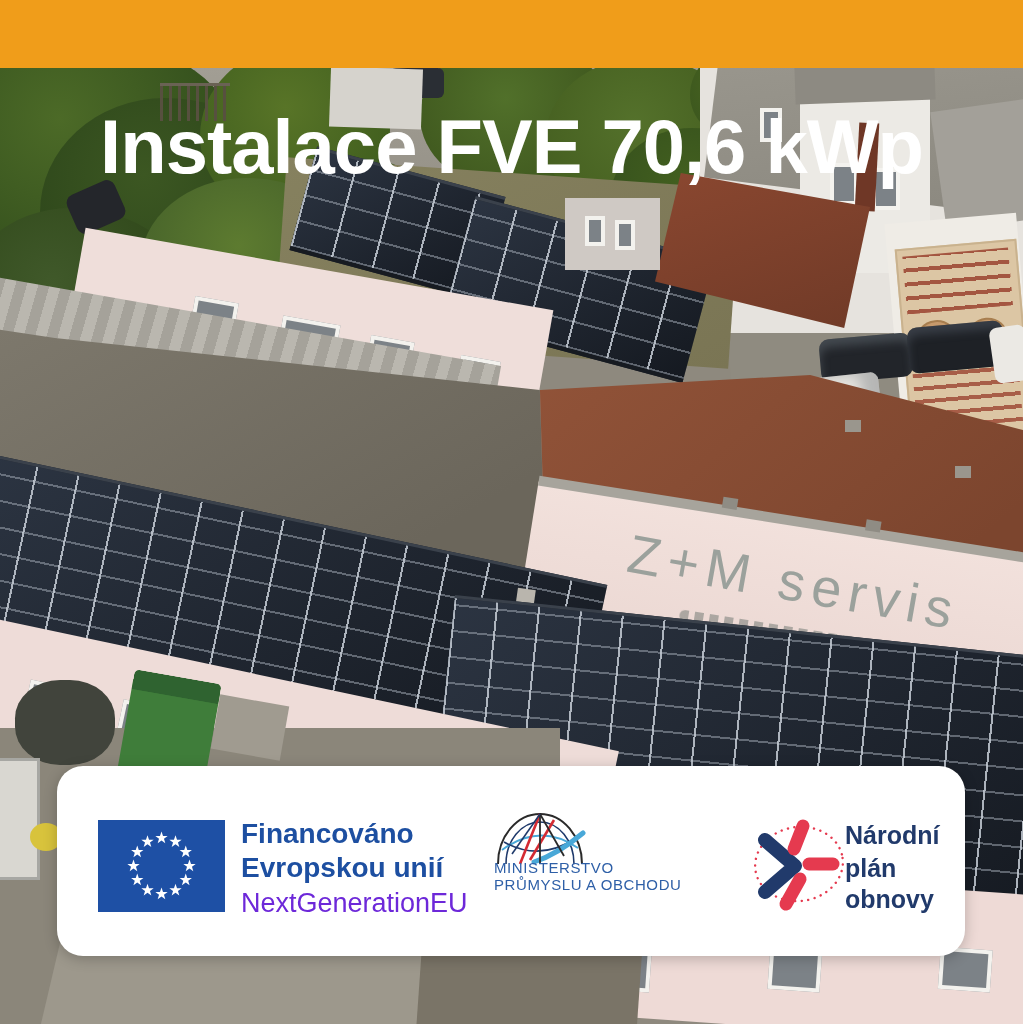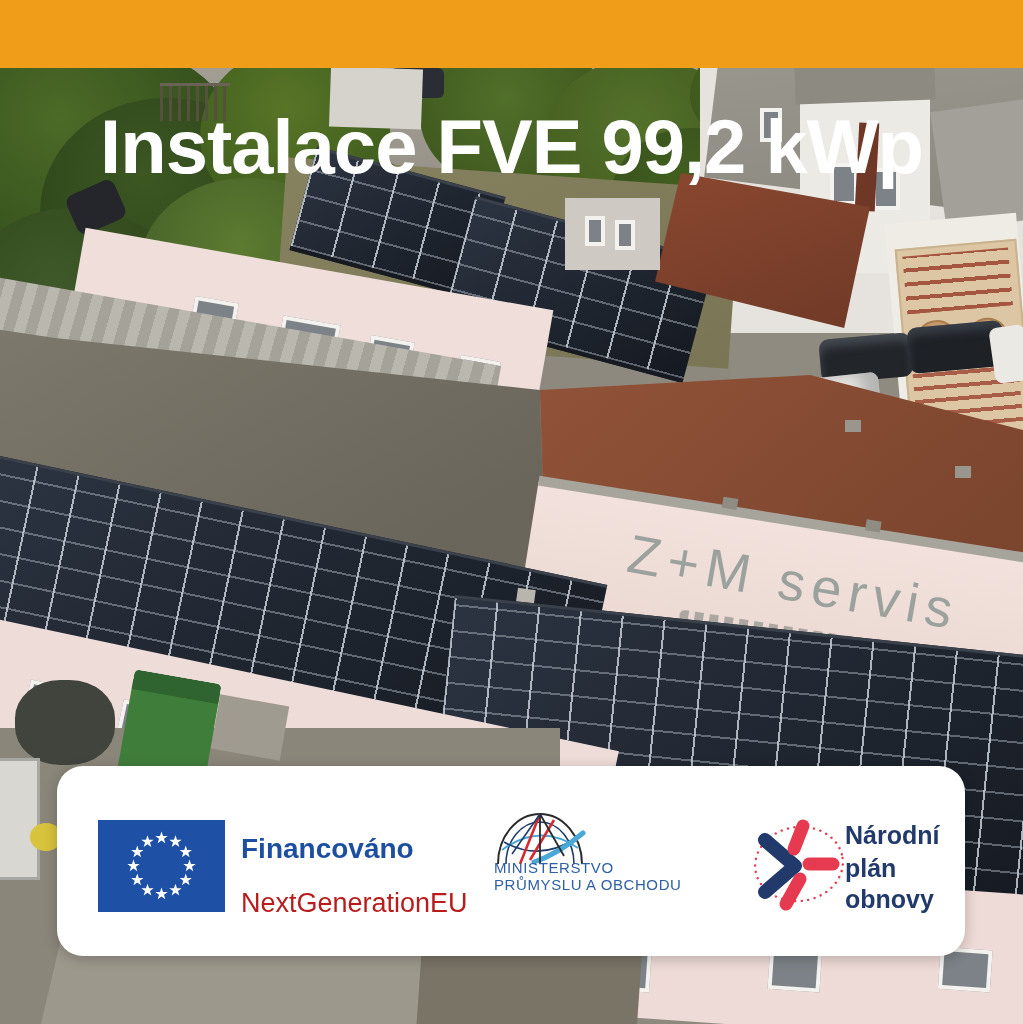--- a/index.html
+++ b/index.html
@@ -21,21 +21,21 @@
   .stripedroof{background:repeating-linear-gradient(96deg,#bab7af 0 11px,#a5a29a 11px 22px);}
   .dashline{background:repeating-linear-gradient(90deg, rgba(118,124,118,.55) 0 9px, rgba(255,255,255,0) 9px 15px);
     border-radius:6px;filter:blur(.5px);}
   
   .headline{top:104px;left:0;width:1023px;text-align:center;color:#fff;
     font-size:76px;font-weight:700;letter-spacing:-1px;line-height:1.12;z-index:35;}
   
   .banner{top:766px;left:57px;width:908px;height:190px;background:#fff;border-radius:26px;
     box-shadow:0 3px 14px rgba(0,0,0,.22);z-index:45;}
   .eu-l1,.eu-l2{left:184px;color:#1D4FA1;font-weight:700;font-size:28px;line-height:30px;}
-  .eu-l3{left:184px;color:#b91c1c;font-weight:400;font-size:27px;line-height:30px;}
+  .eu-l3{left:184px;color:#6d28d9;font-weight:400;font-size:27px;line-height:30px;}
   .min-t{left:437px;color:#2E5FA7;font-size:15px;letter-spacing:.6px;line-height:18px;}
   .npo-t{left:788px;color:#213A6B;font-weight:700;font-size:25px;line-height:27px;}
 </style>
 </head>
 <body>
 
 <div class="stage">
 
   <div class="a photo">
 
@@ -140,42 +140,43 @@
     <div class="a" style="left:540px;top:810px;width:490px;height:150px;background:#eedad6;transform:rotate(4deg);">
       <div class="a win" style="left:60px;top:82px;width:52px;height:42px;"></div>
       <div class="a win" style="left:230px;top:70px;width:52px;height:42px;"></div>
       <div class="a win" style="left:400px;top:58px;width:52px;height:42px;"></div>
     </div>
     <div class="a" style="left:420px;top:850px;width:220px;height:120px;background:#7a7467;transform:rotate(4deg);"></div>
   </div>
 
   <div class="a top-bar"></div>
 
-  <div class="a headline">Instalace FVE 99,2 kWp</div>
+  <div class="a headline">Instalace FVE 70,6 kWp</div>
 
   <div class="a banner">
 
     <svg class="a" style="left:41px;top:54px;" width="127" height="92" viewBox="0 0 127 92">
       <rect x="0" y="0" width="127" height="92" fill="#1E50A5"></rect>
       <g>
           <polygon points="63.50,11.50 65.03,15.90 69.68,15.99 65.97,18.80 67.32,23.26 63.50,20.60 59.68,23.26 61.03,18.80 57.32,15.99 61.97,15.90" fill="#FFFFFF"></polygon>
           <polygon points="77.50,15.25 79.03,19.65 83.68,19.74 79.97,22.55 81.32,27.01 77.50,24.35 73.68,27.01 75.03,22.55 71.32,19.74 75.97,19.65" fill="#FFFFFF"></polygon>
           <polygon points="87.75,25.50 89.28,29.90 93.93,29.99 90.22,32.80 91.57,37.26 87.75,34.60 83.93,37.26 85.28,32.80 81.57,29.99 86.22,29.90" fill="#FFFFFF"></polygon>
           <polygon points="91.50,39.50 93.03,43.90 97.68,43.99 93.97,46.80 95.32,51.26 91.50,48.60 87.68,51.26 89.03,46.80 85.32,43.99 89.97,43.90" fill="#FFFFFF"></polygon>
           <polygon points="87.75,53.50 89.28,57.90 93.93,57.99 90.22,60.80 91.57,65.26 87.75,62.60 83.93,65.26 85.28,60.80 81.57,57.99 86.22,57.90" fill="#FFFFFF"></polygon>
           <polygon points="77.50,63.75 79.03,68.15 83.68,68.24 79.97,71.05 81.32,75.51 77.50,72.85 73.68,75.51 75.03,71.05 71.32,68.24 75.97,68.15" fill="#FFFFFF"></polygon>
           <polygon points="63.50,67.50 65.03,71.90 69.68,71.99 65.97,74.80 67.32,79.26 63.50,76.60 59.68,79.26 61.03,74.80 57.32,71.99 61.97,71.90" fill="#FFFFFF"></polygon>
           <polygon points="49.50,63.75 51.03,68.15 55.68,68.24 51.97,71.05 53.32,75.51 49.50,72.85 45.68,75.51 47.03,71.05 43.32,68.24 47.97,68.15" fill="#FFFFFF"></polygon>
           <polygon points="39.25,53.50 40.78,57.90 45.43,57.99 41.72,60.80 43.07,65.26 39.25,62.60 35.43,65.26 36.78,60.80 33.07,57.99 37.72,57.90" fill="#FFFFFF"></polygon>
           <polygon points="35.50,39.50 37.03,43.90 41.68,43.99 37.97,46.80 39.32,51.26 35.50,48.60 31.68,51.26 33.03,46.80 29.32,43.99 33.97,43.90" fill="#FFFFFF"></polygon>
           <polygon points="39.25,25.50 40.78,29.90 45.43,29.99 41.72,32.80 43.07,37.26 39.25,34.60 35.43,37.26 36.78,32.80 33.07,29.99 37.72,29.90" fill="#FFFFFF"></polygon>
           <polygon points="49.50,15.25 51.03,19.65 55.68,19.74 51.97,22.55 53.32,27.01 49.50,24.35 45.68,27.01 47.03,22.55 43.32,19.74 47.97,19.65" fill="#FFFFFF"></polygon>
         </g>
     </svg>
-    <div class="a eu-l1" style="top:68px;">Financováno</div>
+    <div class="a eu-l1" style="top:53px;">Financováno</div>
+    <div class="a eu-l2" style="top:87px;">Evropskou unií</div>
     <div class="a eu-l3" style="top:122px;">NextGenerationEU</div>
 
     <svg class="a" style="left:437px;top:44px;" width="92" height="56" viewBox="0 0 92 56">
       <path d="M4,54 A42,50 0 0 1 88,54" fill="none" stroke="#2a2a2a" stroke-width="2"></path>
       <path d="M12,54 A34,42 0 0 1 80,54" fill="none" stroke="#1f3a6b" stroke-width="1.6"></path>
       <path d="M8,40 Q46,12 84,38" fill="none" stroke="#49a8d8" stroke-width="2"></path>
       <path d="M10,32 Q46,52 82,28" fill="none" stroke="#1f3a6b" stroke-width="1.6"></path>
       <path d="M40,52 Q64,44 89,23" fill="none" stroke="#49a8d8" stroke-width="5" stroke-linecap="round"></path>
       <path d="M46,4 L26,54" fill="none" stroke="#d42b33" stroke-width="2.6"></path>
       <path d="M60,10 L36,50" fill="none" stroke="#d42b33" stroke-width="2.6"></path>

